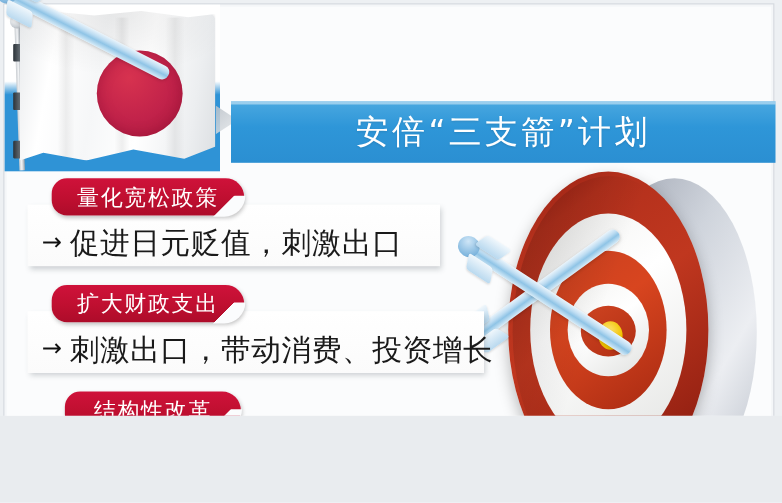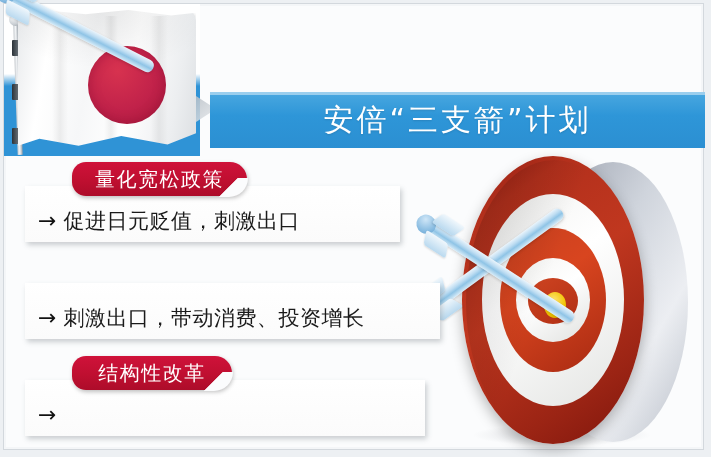--- a/index.html
+++ b/index.html
@@ -1,21 +1,21 @@
 <!DOCTYPE html>
 <html><head>
 <meta charset="utf-8">
 <style>
   html,body{margin:0;padding:0;}
   body{
     width:711px;height:457px;overflow:hidden;
     background:#e9ecef;
     font-family:"DejaVu Sans","Liberation Sans",sans-serif;
   }
-  #stage{position:relative;width:711px;height:457px;overflow:hidden;
+  #stage{position:relative;width:711px;height:378px;overflow:hidden;
          background:#edf0f3;}
 
   
   .frame{position:absolute;left:3px;top:3px;width:701px;height:447px;
          background:#f4f6f8;border:1px solid #d3d8dd;box-sizing:border-box;}
   .frame-inner{position:absolute;left:6px;top:6px;width:695px;height:441px;
          background:#fbfcfd;box-sizing:border-box;}
 
   
   .flag-photo{position:absolute;left:4px;top:4px;width:196px;height:152px;
@@ -93,40 +93,40 @@
       box-shadow:0 1px 2px rgba(0,0,0,.14);}
   .arrow .fl-a{left:6px;top:-12px;transform:skewX(-22deg);}
   .arrow .fl-b{left:6px;top:11px;transform:skewX(22deg);}
 
   
   .card{position:absolute;background:linear-gradient(180deg,#ffffff,#fbfbfb);
       box-shadow:2px 3px 5px rgba(80,88,98,.28);}
   .card-body{position:absolute;left:0;right:0;bottom:0;height:42px;
       display:flex;align-items:center;white-space:nowrap;}
   .arrow-glyph{color:#111;font-size:22px;margin:0 7px 0 13px;line-height:1;}
-  .desc{color:#1a1a1a;font-size:21px;letter-spacing:.5px;}
+  .desc{color:#1a1a1a;font-size:27px;letter-spacing:.5px;}
 
   .tag{position:absolute;height:34px;
       background:linear-gradient(180deg,#cf123a 0%,#bf0f30 55%,#ad0c2a 100%);
       border-radius:18px 22px 22px 18px;
       display:flex;align-items:center;justify-content:center;
-      box-shadow:1px 2px 4px rgba(0,0,0,.25);margin-left:25px;}
+      box-shadow:1px 2px 4px rgba(0,0,0,.25);}
   .tag:after{content:"";position:absolute;right:-1px;bottom:-1px;width:30px;height:19px;
       background:linear-gradient(135deg,rgba(255,255,255,0) 40%,#fbfcfd 41%);
       border-radius:0 0 20px 0;}
   .tag-text{color:#ffffff;font-size:20px;letter-spacing:1.5px;padding:0 18px;
       white-space:nowrap;}
 
   
   #card1{left:25px;top:186px;width:375px;height:56px;}
   #tag1{left:47px;top:162px;width:175px;}
   #card2{left:25px;top:283px;width:415px;height:56px;}
   #tag2{left:47px;top:259px;width:175px;}
   #card3{left:25px;top:380px;width:400px;height:56px;}
-  #tag3{left:47px;top:356px;width:160px;}
+  #tag3{left:59px;top:356px;width:160px;}
 </style>
 </head>
 <body>
 
 <div id="stage">
 
   <div class="frame"></div>
   <div class="frame-inner"></div>
 
   <div class="flag-photo">
@@ -186,20 +186,23 @@
   <div class="tag" id="tag1">
     <span class="tag-text">量化宽松政策</span>
   </div>
 
   <div class="card" id="card2">
     <div class="card-body">
       <span class="arrow-glyph">→</span>
       <span class="desc">刺激出口，带动消费、投资增长</span>
     </div>
   </div>
+  <div class="tag" id="tag2">
+    <span class="tag-text">扩大财政支出</span>
+  </div>
 
   <div class="card" id="card3">
     <div class="card-body">
       <span class="arrow-glyph">→</span>
     </div>
   </div>
   <div class="tag" id="tag3">
     <span class="tag-text">结构性改革</span>
   </div>
 

